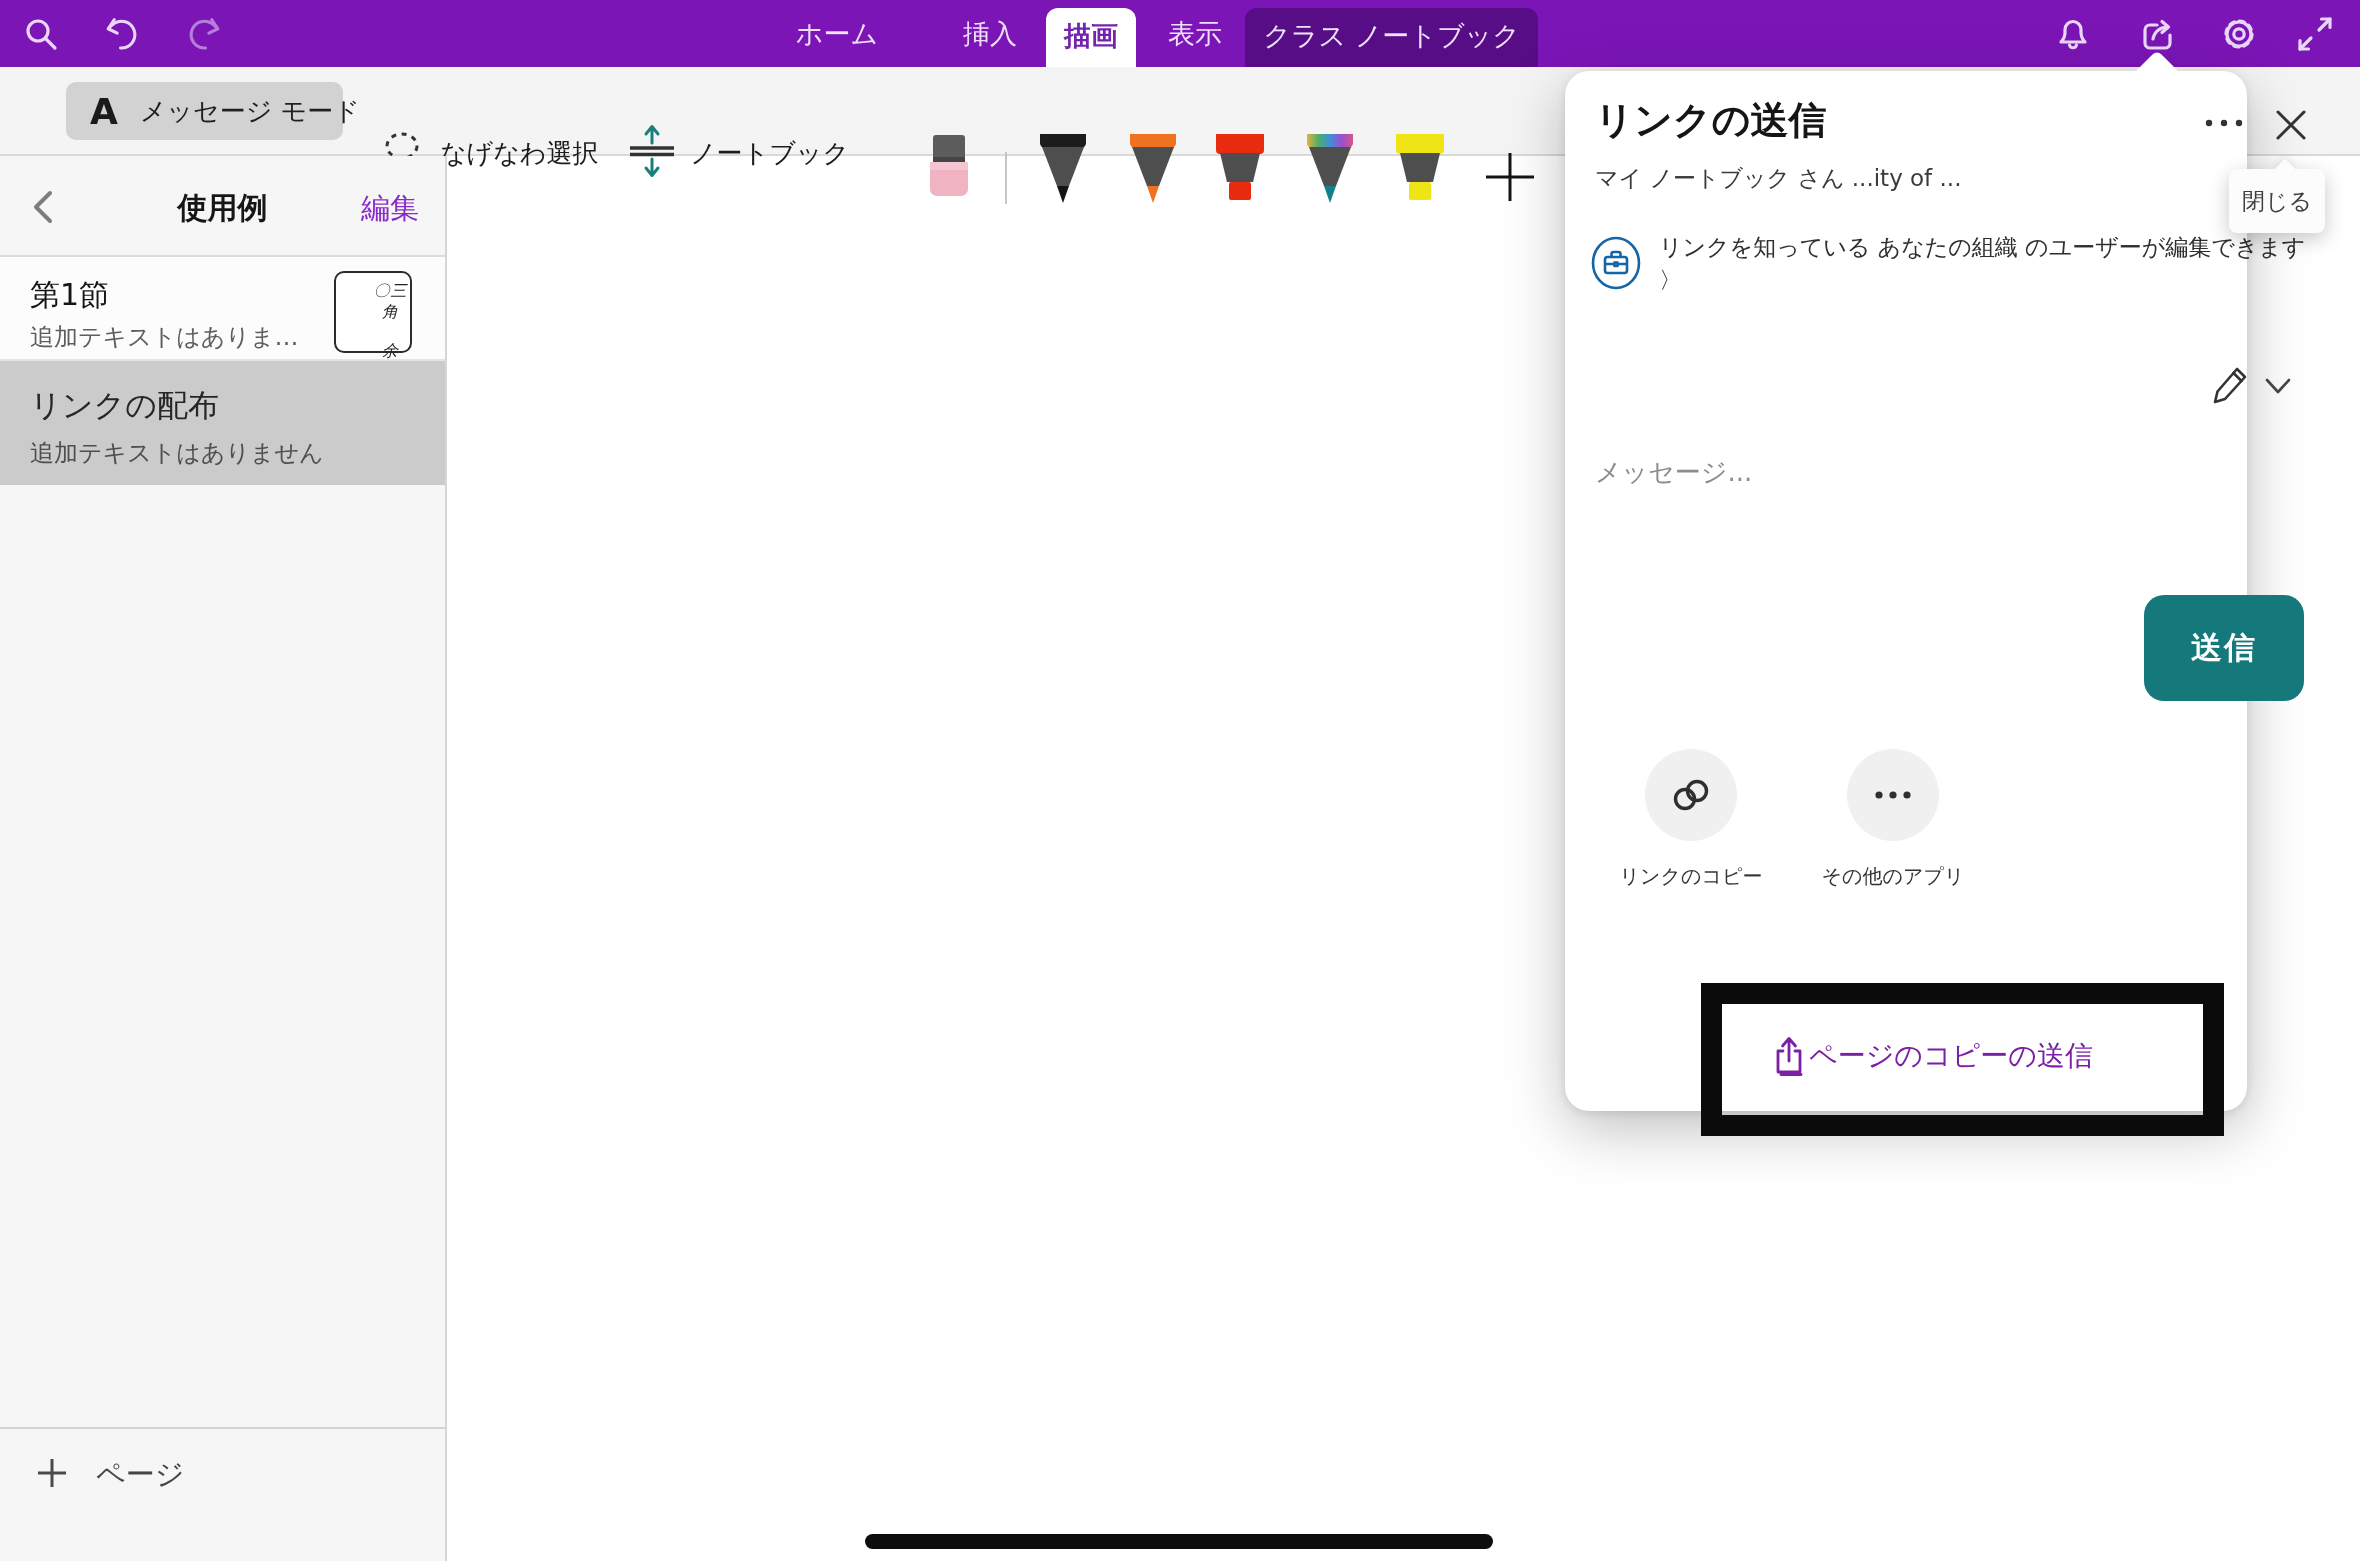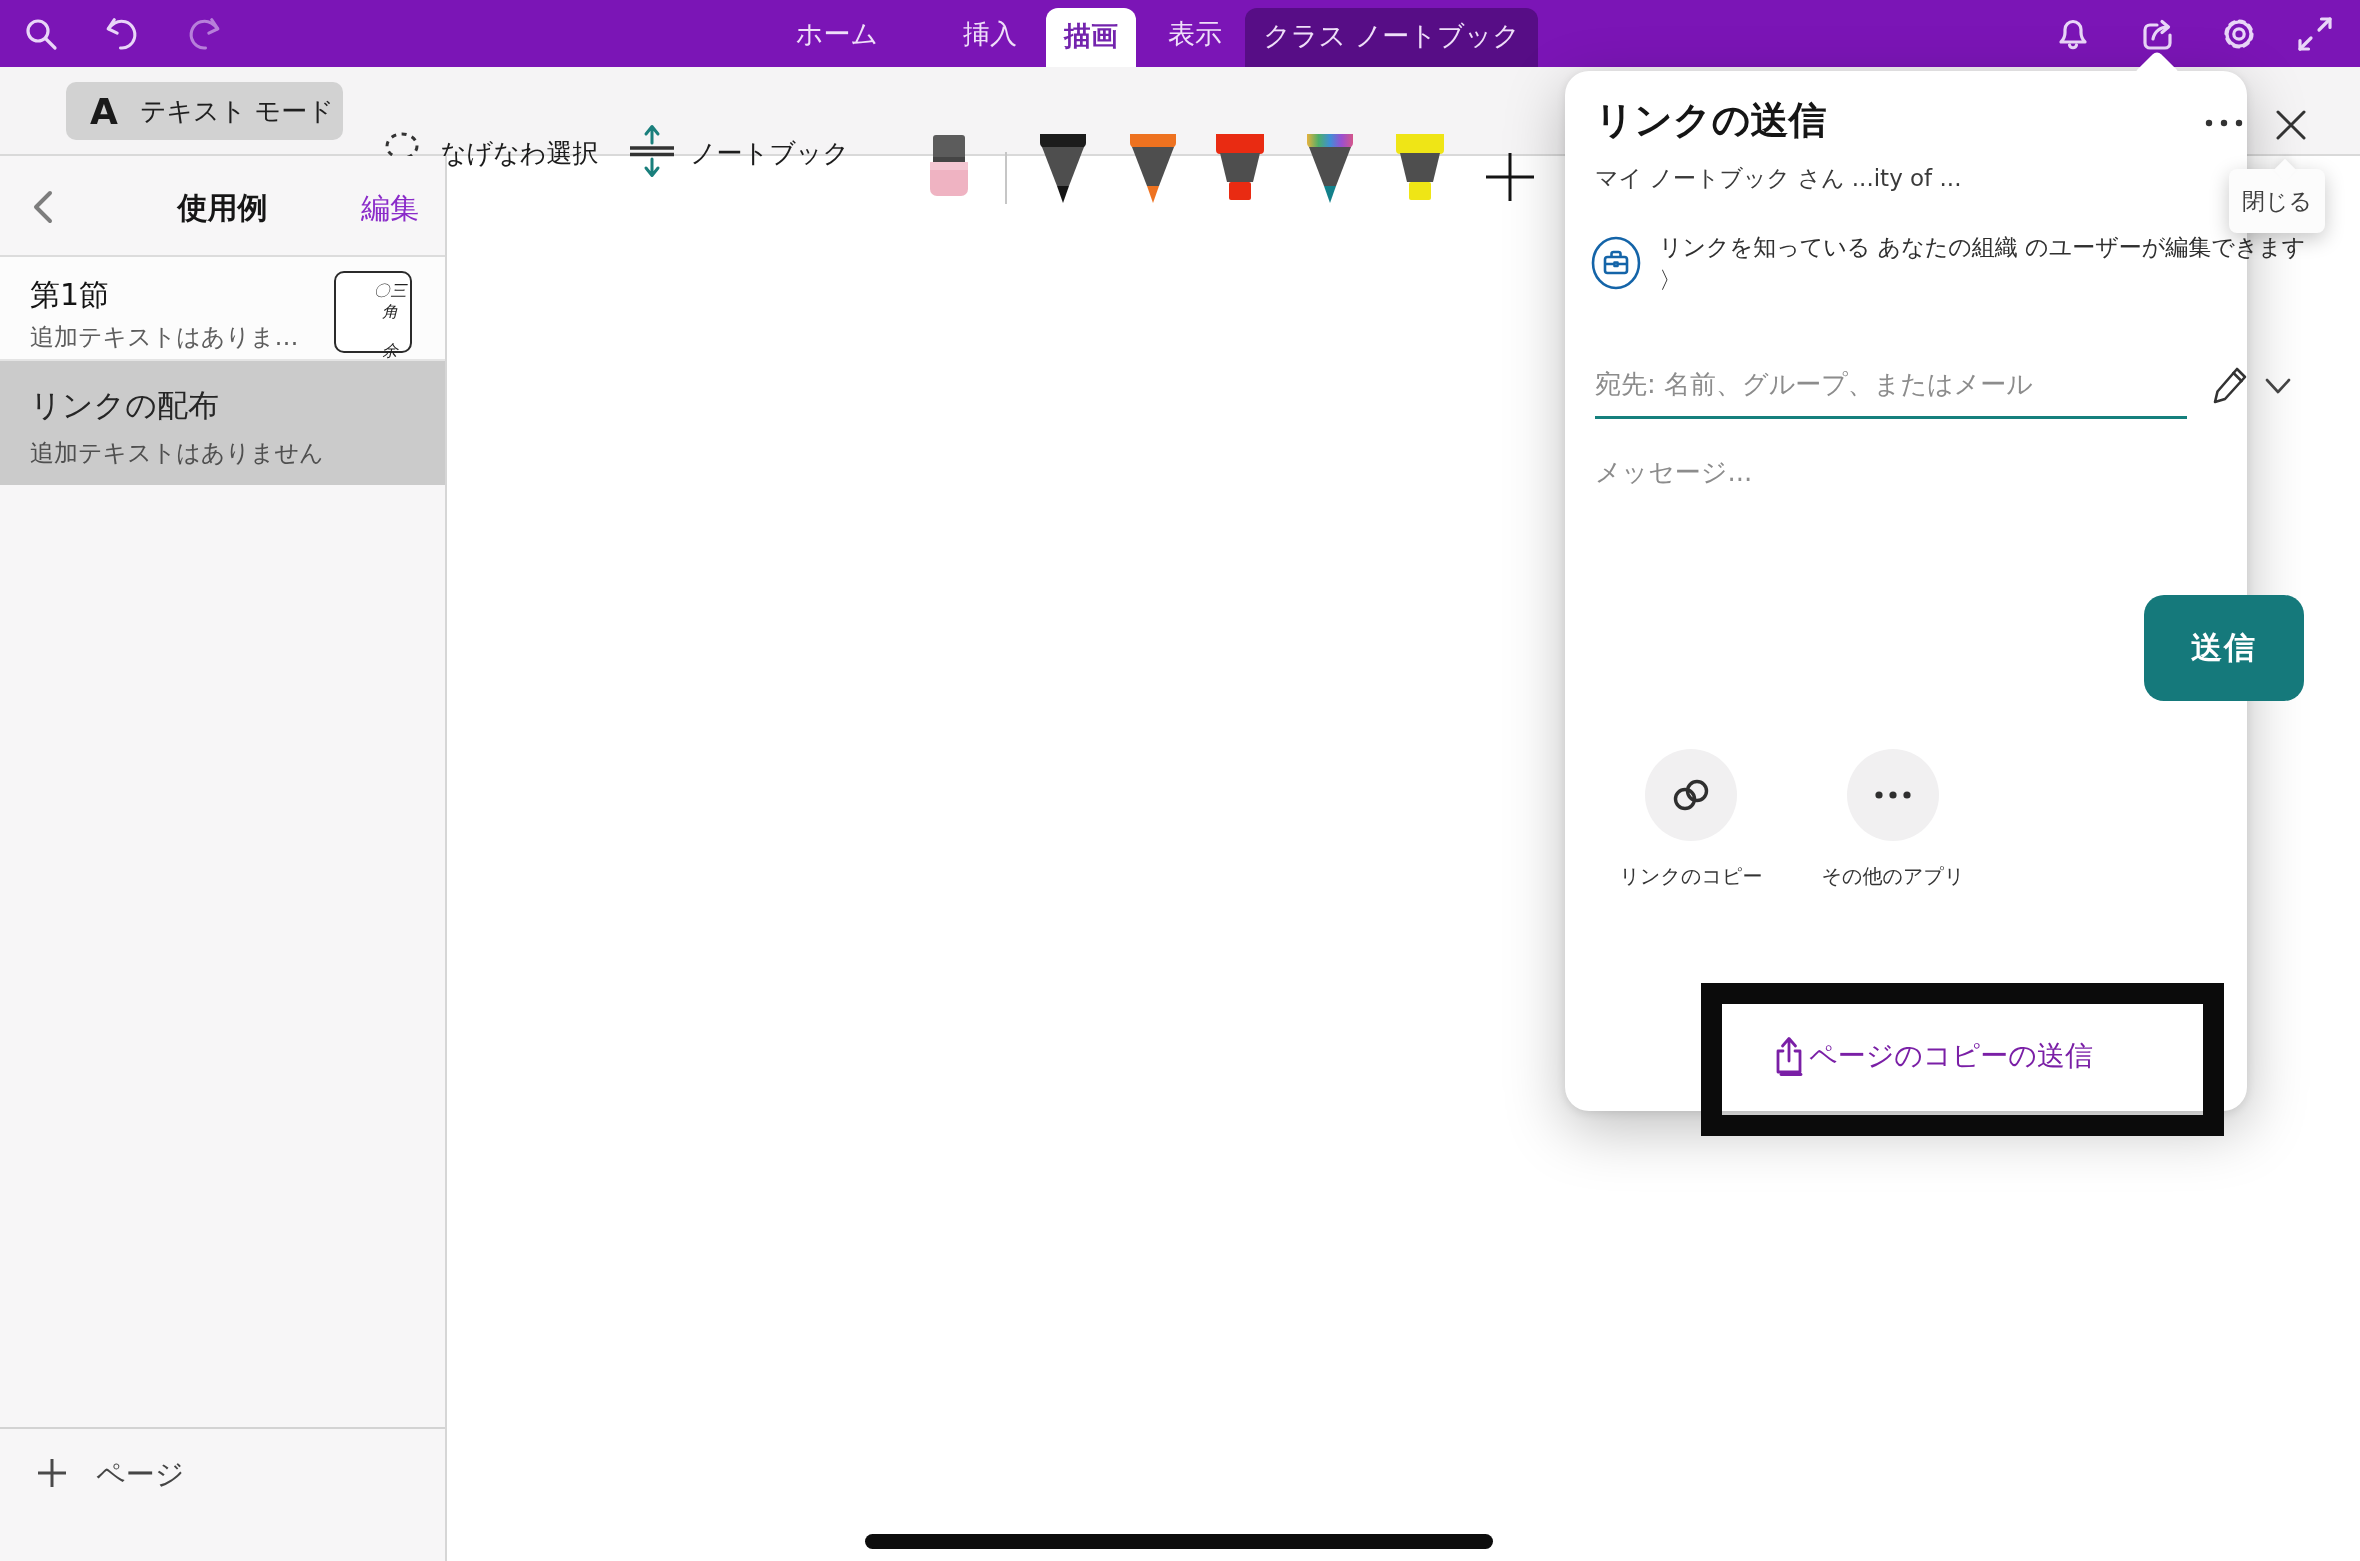--- a/index.html
+++ b/index.html
@@ -178,21 +178,21 @@
           <path d="M6 27.5 V36 H14.5"></path>
         </svg>
     </div>
   </div>
 
   <div class="dialog-caret"></div>
 
   <div class="toolbar">
     <div class="textmode-btn">
       <span class="textmode-a">A</span>
-      <span class="textmode-label">テキスト モード</span>
+      <span class="textmode-label">メッセージ モード</span>
     </div>
 
     <div class="tool-group tg-lasso">
       <span>
         <svg width="50" height="50" viewBox="0 0 50 50">
             <ellipse cx="24" cy="20" rx="15" ry="12" fill="none" stroke="#333" stroke-width="3" stroke-dasharray="5 5.5"></ellipse>
             <path d="M33 32 v10 M28 37 h10" stroke="#3377CC" stroke-width="3" fill="none" stroke-linecap="round"></path>
           </svg>
       </span>
       <span class="tool-label">なげなわ選択</span>
@@ -334,23 +334,20 @@
         <svg viewBox="0 0 54 56">
             <ellipse cx="27" cy="28" rx="23" ry="25"></ellipse>
             <rect x="16" y="22" width="22" height="16" rx="2.5"></rect>
             <path d="M22.5 22 v-3 a2 2 0 0 1 2 -2 h5 a2 2 0 0 1 2 2 v3"></path>
             <path d="M16 29 h8.5 M29.5 29 h8.5 M25.5 27.5 h3 v3.5 h-3 z"></path>
           </svg>
       </span>
       <span class="perm-text">リンクを知っている あなたの組織 のユーザーが編集できます 〉</span>
     </div>
 
-    <div class="to-field">
-      <input type="text" placeholder="宛先: 名前、グループ、またはメール" style="">
-    </div>
     <div class="pencil-btn">
       <svg viewBox="0 0 44 44">
           <path d="M28 6 l8 8 -20 22 -10 3 2.5 -10.5 z"></path>
           <path d="M24.5 10 l8 8"></path>
         </svg>
     </div>
     <div class="perm-chevron-btn">
       <svg viewBox="0 0 30 22">
           <path d="M4 5 L15 17 L26 5"></path>
         </svg>

